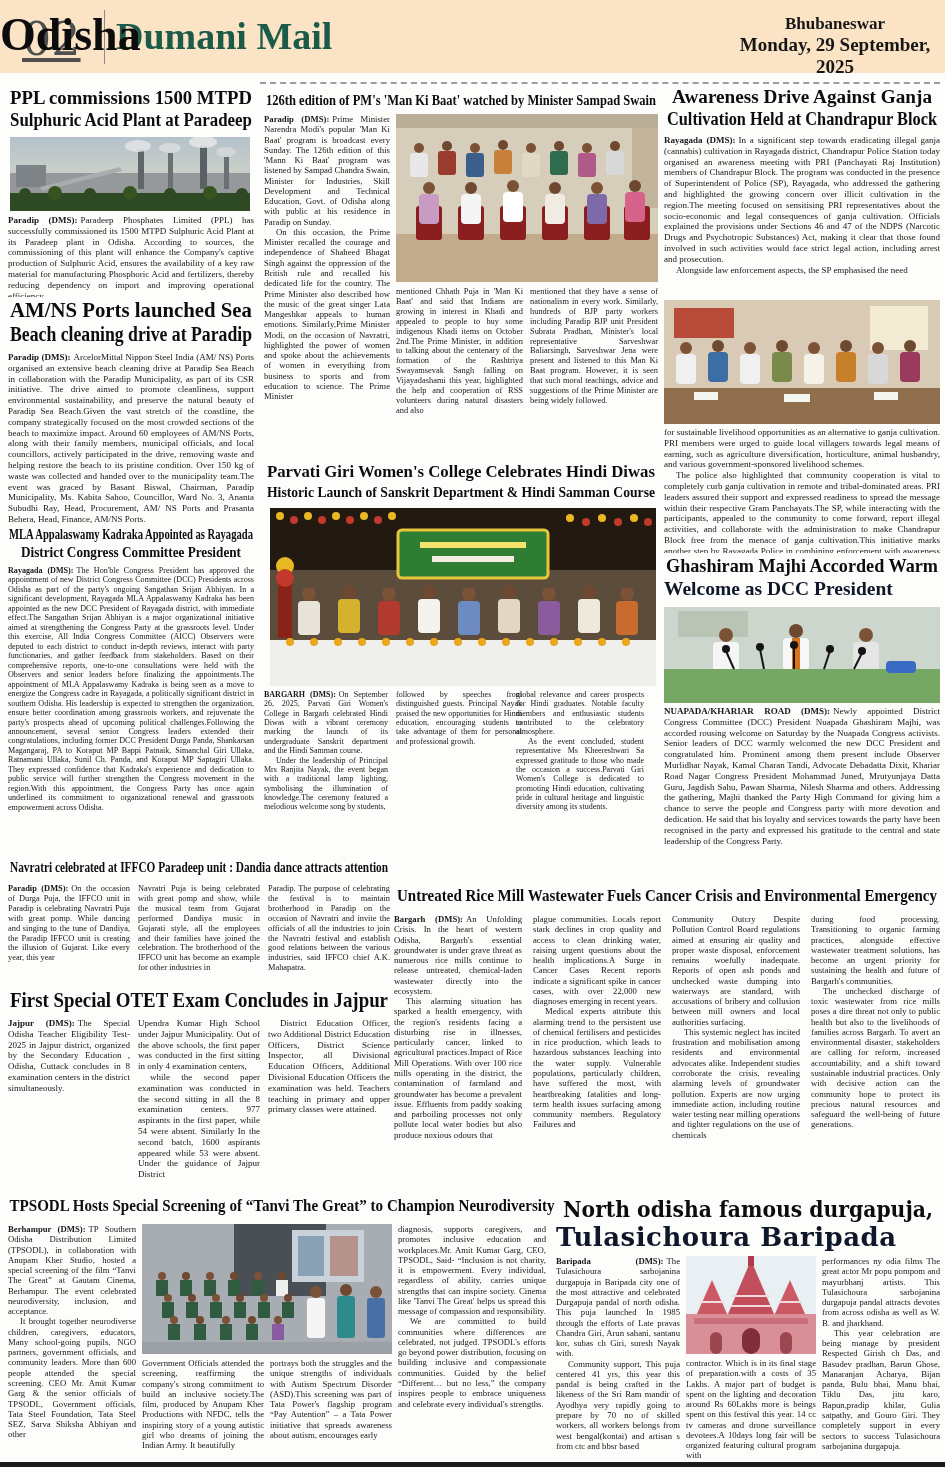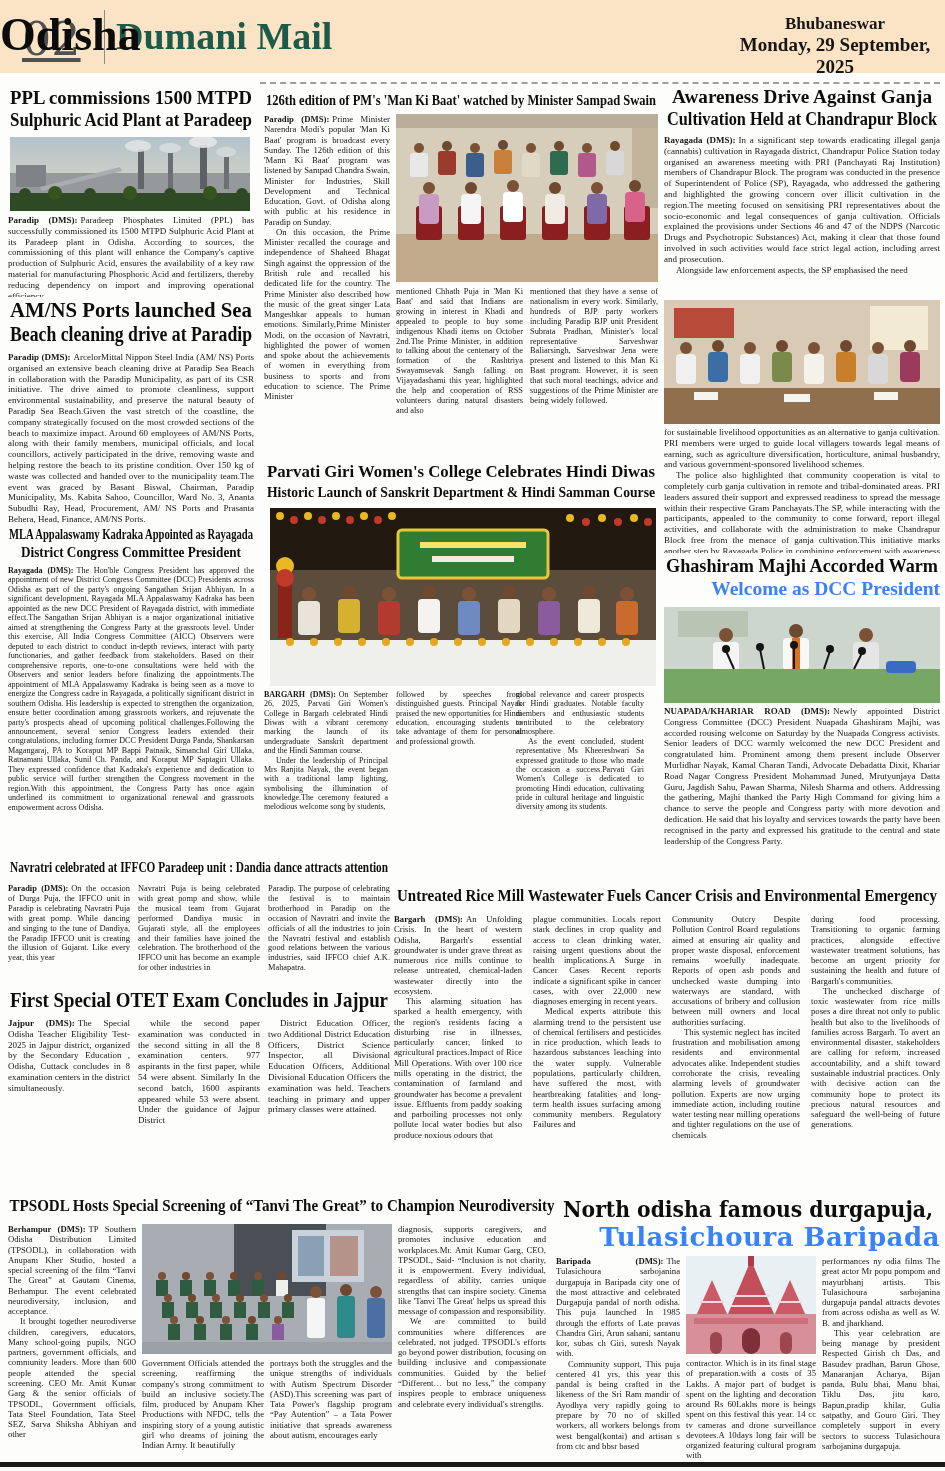--- a/index.html
+++ b/index.html
@@ -10,21 +10,21 @@
   #masthead{left:0;top:0;width:945px;height:73px;background:#fbe4c6;}
   .pageno{left:22px;top:12px;font-size:46px;color:#4f4f4f;font-family:"DejaVu Serif",serif;text-decoration:underline;}
   .mast-divider{left:104px;top:10px;width:1px;height:54px;background:#8a8a8a;}
   .mast-title{left:116px;top:14px;font-size:38px;font-weight:bold;color:#1c5b4a;}
   .mast-section{left:0;top:8px;width:945px;text-align:left;font-size:46px;font-weight:bold;color:#0c0c0c;}
   .mast-right{left:735px;top:14px;width:200px;text-align:center;font-weight:bold;}
   .mast-city{font-size:17px;}
   .mast-date{font-size:19px;}
   .dash-rule{left:260px;top:82px;width:680px;border-top:2px dashed #9e9e9e;height:0;}
   
-  .hl{font-weight:bold;text-align:right;line-height:1.06;color:#3b82f6;}
+  .hl{font-weight:bold;text-align:left;line-height:1.06;color:#0f172a;}
   svg.hlsvg{overflow:visible;}
   svg.hlsvg text{font-family:"Liberation Serif",serif;font-weight:bold;fill:#0d0d0d;}
   .slab{font-family:"DejaVu Serif",serif;letter-spacing:0.5px;}
   
   .col{text-align:justify;overflow:hidden;color:#171717;}
   .col p{margin:0;}
   .col p.ind{text-indent:12px;}
   .dateline{font-weight:bold;margin-right:3px;}
   .fs9{font-size:9px;line-height:1.2;}
   .fs87{font-size:8.7px;line-height:1.18;}
@@ -125,20 +125,21 @@
     <p>Paradip. The purpose of celebrating the festival is to maintain brotherhood in Paradip on the occasion of Navratri and invite the officials of all the industries to join the Navratri festival and establish good relations between the various industries, said IFFCO chief A.K. Mahapatra.</p>
   </div>
 
   <svg class="abs hlsvg" style="left:8px;top:986px" width="382" height="28">
     <text x="191" y="21" text-anchor="middle" textLength="378" lengthAdjust="spacingAndGlyphs" font-size="21">First Special OTET Exam Concludes in Jajpur</text>
     </svg>
   <div class="abs col fs9" style="left:8px;top:1018px;width:122px;height:170px">
     <p><strong class="dateline">Jajpur (DMS):</strong><span>The Special Odisha Teacher Eligibility Test-2025 in Jajpur district, organized by the Secondary Education , Odisha, Cuttack concludes  in 8 examination centers in the district simultaneously.</span></p>
   </div>
   <div class="abs col fs9" style="left:138px;top:1018px;width:122px;height:170px">
+    <p>Upendra Kumar High School under Jajpur Municipality. Out of the above schools, the first paper was conducted in the first sitting in only 4 examination centers,</p>
     <p class="ind">while the second paper examination was conducted in the second sitting in all the 8 examination centers. 977 aspirants in the first paper, while 54 were absent. Similarly  In the second batch, 1600 aspirants appeared while 53 were absent.  Under the guidance of Jajpur District</p>
   </div>
   <div class="abs col fs9" style="left:268px;top:1018px;width:122px;height:170px">
     <p class="ind">District Education Officer, two Additional District Education Officers, District Science Inspector, all Divisional Education Officers, Additional Divisional Education Officers the examination was held. Teachers teaching in primary and upper primary classes were attained.</p>
   </div>
 
   <svg class="abs hlsvg" style="left:264px;top:89px" width="394" height="22">
     <text x="197" y="16" text-anchor="middle" textLength="390" lengthAdjust="spacingAndGlyphs" font-size="15.5">126th edition of PM's 'Man Ki Baat' watched by Minister Sampad Swain</text>
     </svg>
   <div class="abs col fs87" style="left:264px;top:114px;width:126px;height:346px">

